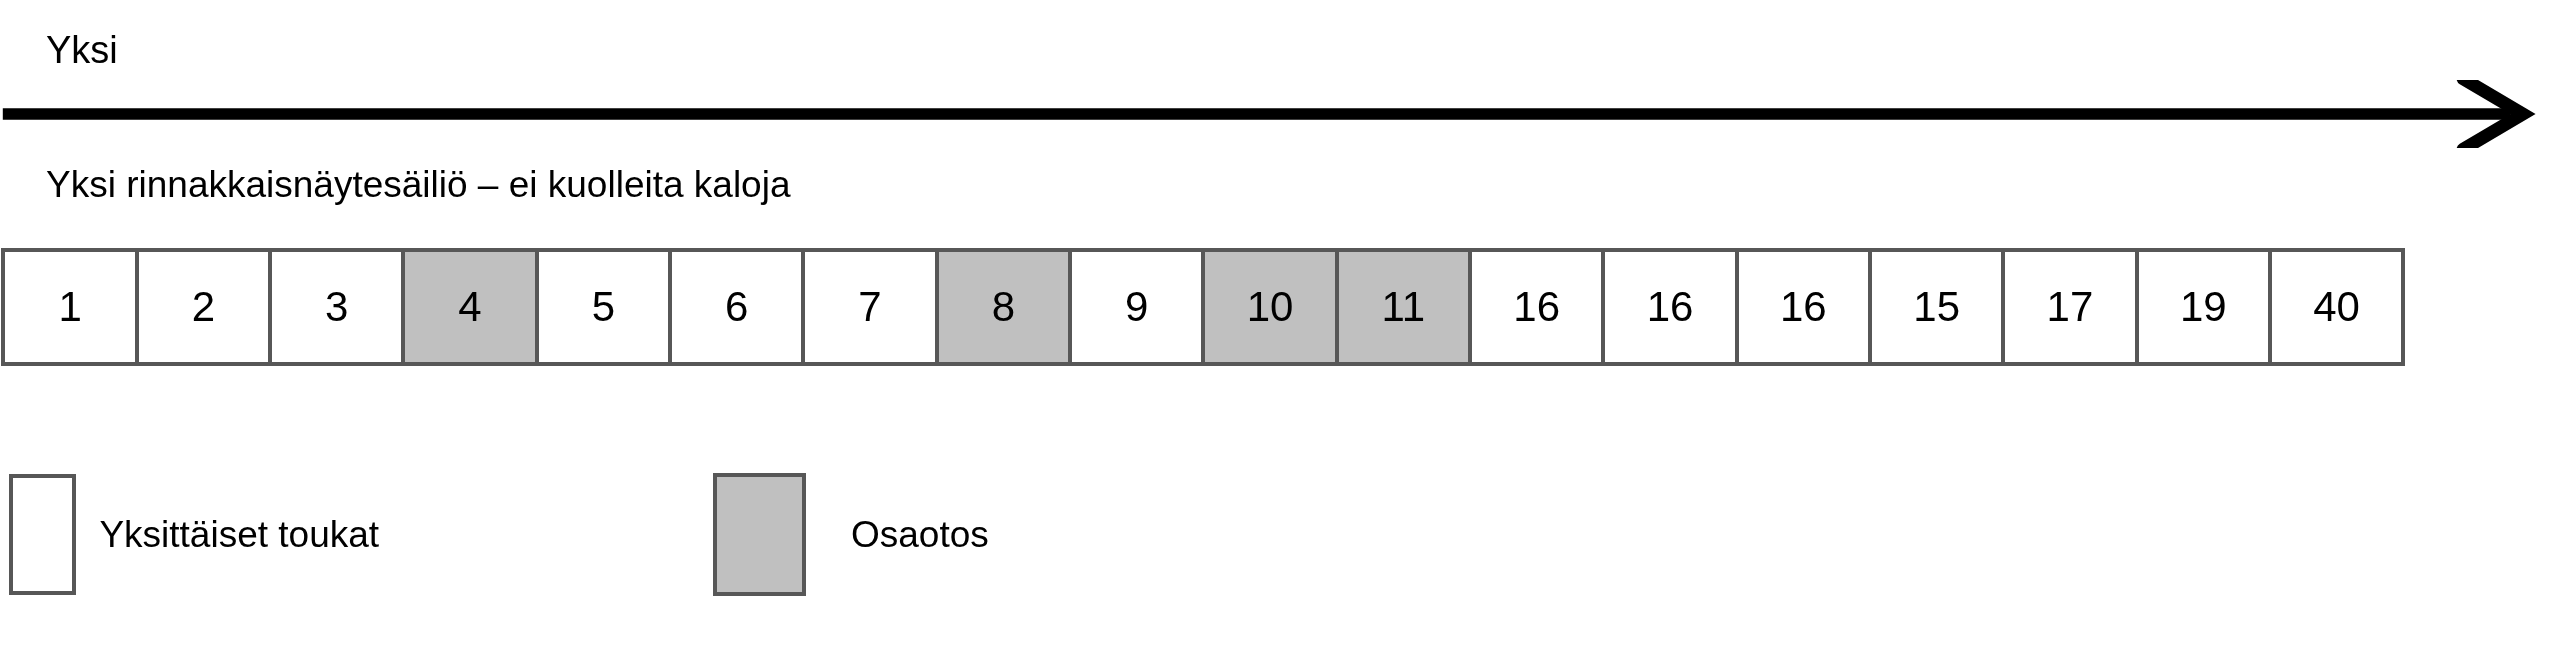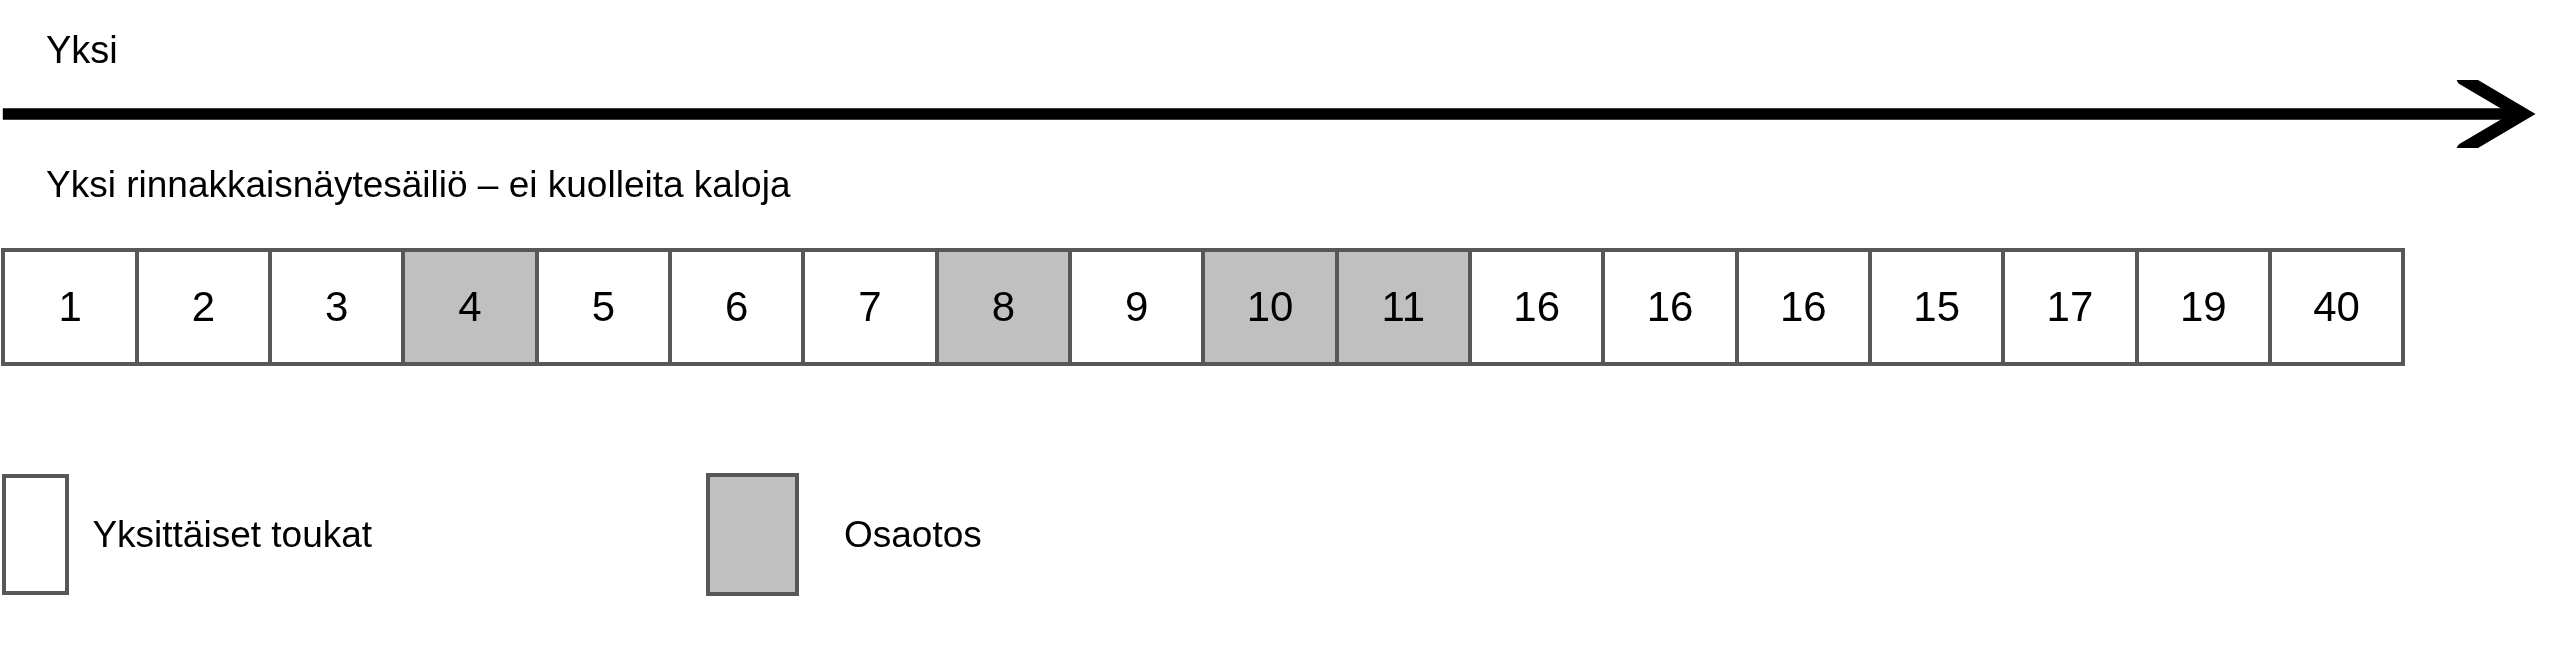--- a/index.html
+++ b/index.html
@@ -76,21 +76,21 @@
   .cell:last-child {
     border-right: none;
   }
   .cell.filled {
     background: #c0c0c0;
   }
 
   
   .legend {
     position: absolute;
-    left: 1px;
+    left: 8px;
     top: 470px;
     width: 2248px;
     height: 136px;
   }
   .legend-item {
     position: absolute;
     top: 0px;
     height: 129px;
     display: flex;
     align-items: center;

